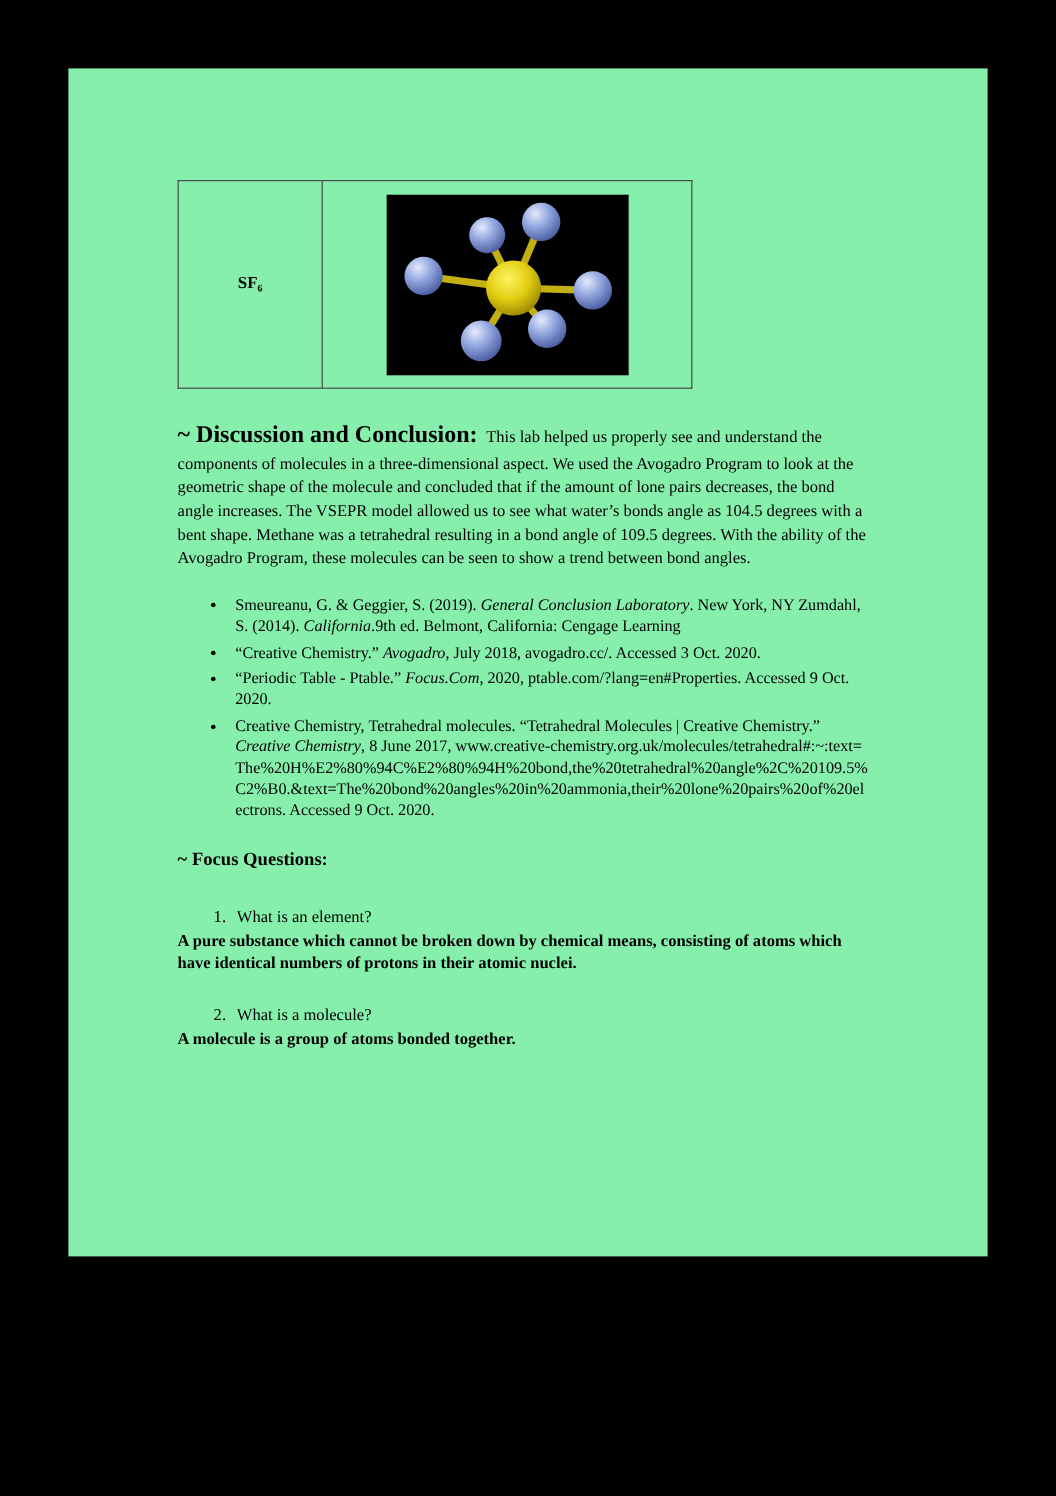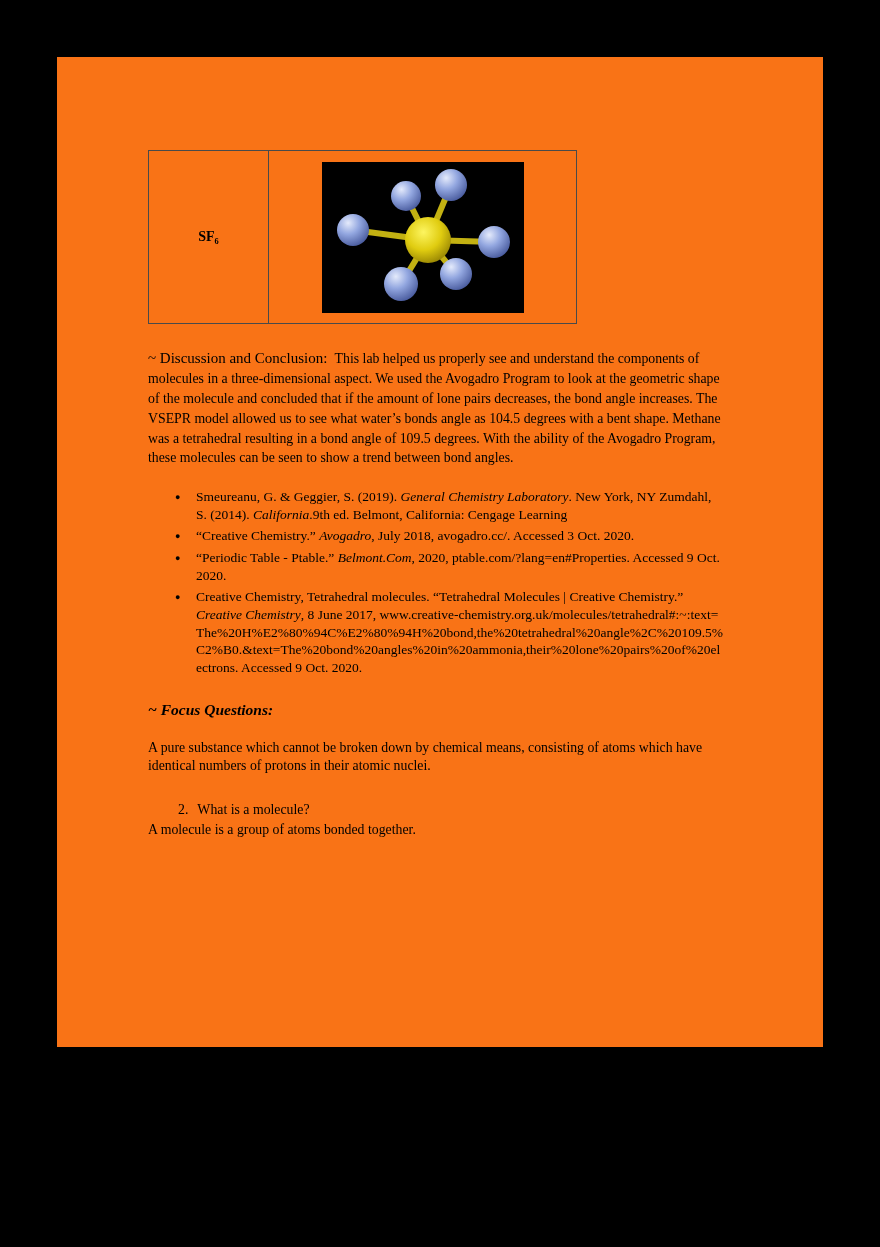--- a/index.html
+++ b/index.html
@@ -6,21 +6,21 @@
   html, body { background: #000; }
   body {
     width: 880px;
     height: 1247px;
     font-family: "Liberation Serif", serif;
     color: #000;
   }
   .page {
     width: 766px;
     height: 990px;
-    background: #f97316;
+    background: #86efac;
     margin: 57px auto 0;
     padding: 93px 98px 40px 91px;
     overflow: hidden;
   }
   
   .molecule-table {
     border-collapse: collapse;
     margin-bottom: 24px;
   }
   .molecule-table td { border: 1px solid #4a4a4a; }
@@ -37,22 +37,22 @@
     vertical-align: middle;
   }
   .image-cell svg { display: block; margin: 0 auto; }
   
   .para {
     font-size: 13.8px;
     line-height: 1.43;
     margin-bottom: 20px;
   }
   .h-inline {
-    font-weight: normal;
-    font-size: 15px;
+    font-weight: bold;
+    font-size: 20px;
     margin-right: 4px;
   }
   .section-heading {
     font-size: 15.5px;
     font-weight: bold;
     margin: 24px 0 16px;
   }
   
   .ref-list {
     list-style: none;
@@ -67,29 +67,29 @@
   .bullet {
     flex: none;
     width: 21px;
     font-size: 9px;
     padding-top: 4px;
   }
   .ref-text { flex: 1; }
   .it { font-style: italic; }
   .brk { word-break: break-all; }
   
-  .focus-heading { margin-bottom: 20px; font-style: italic; }
+  .focus-heading { margin-bottom: 30px; }
   .question {
     margin-left: 30px;
     font-size: 13.8px;
     margin-bottom: 3px;
   }
   .q-num { margin-right: 9px; }
   .answer {
-    font-weight: normal;
+    font-weight: bold;
     font-size: 13.8px;
     line-height: 1.35;
   }
   .answer + .question { margin-top: 26px; }
 </style>
 </head>
 <body>
 
 <div class="page">
 
@@ -137,38 +137,41 @@
 
   <p class="para">
     <span class="h-inline">~ Discussion and Conclusion:</span>
     <span>This lab helped us properly see and understand the components of molecules in a three-dimensional aspect. We used the Avogadro Program to look at the geometric shape of the molecule and concluded that if the amount of lone pairs decreases, the bond angle increases. The VSEPR model allowed us to see what water’s bonds angle as 104.5 degrees with a bent shape. Methane was a tetrahedral resulting in a bond angle of 109.5 degrees. With the ability of the Avogadro Program, these molecules can be seen to show a trend between bond angles.</span>
   </p>
 
 
   <ul class="ref-list">
     <li>
       <span class="bullet">●</span>
-      <div class="ref-text"><span>Smeureanu, G. &amp; Geggier, S. (2019). </span><span class="it">General Chemistry Laboratory</span><span>. New York, NY Zumdahl, S. (2014). </span><span class="it">California</span><span>.9th ed. Belmont, California: Cengage Learning</span></div>
+      <div class="ref-text"><span>Smeureanu, G. &amp; Geggier, S. (2019). </span><span class="it">General Conclusion Laboratory</span><span>. New York, NY Zumdahl, S. (2014). </span><span class="it">California</span><span>.9th ed. Belmont, California: Cengage Learning</span></div>
     </li>
     <li>
       <span class="bullet">●</span>
       <div class="ref-text"><span>“Creative Chemistry.” </span><span class="it">Avogadro</span><span>, July 2018, avogadro.cc/. Accessed 3 Oct. 2020.</span></div>
     </li>
     <li>
       <span class="bullet">●</span>
-      <div class="ref-text"><span>“Periodic Table - Ptable.” </span><span class="it">Belmont.Com</span><span>, 2020, ptable.com/?lang=en#Properties. Accessed 9 Oct. 2020.</span></div>
+      <div class="ref-text"><span>“Periodic Table - Ptable.” </span><span class="it">Focus.Com</span><span>, 2020, ptable.com/?lang=en#Properties. Accessed 9 Oct. 2020.</span></div>
     </li>
     <li>
       <span class="bullet">●</span>
       <div class="ref-text"><span>Creative Chemistry, Tetrahedral molecules. “Tetrahedral Molecules | Creative Chemistry.” </span><span class="it">Creative Chemistry</span><span>, 8 June 2017, </span><span class="brk">www.creative-chemistry.org.uk/molecules/tetrahedral#:~:text=The%20H%E2%80%94C%E2%80%94H%20bond,the%20tetrahedral%20angle%2C%20109.5%C2%B0.&amp;text=The%20bond%20angles%20in%20ammonia,their%20lone%20pairs%20of%20electrons.</span><span> Accessed 9 Oct. 2020.</span></div>
     </li>
   </ul>
 
   <h2 class="section-heading focus-heading">~ Focus Questions:</h2>
 
+  <div class="question">
+    <span class="q-num">1.</span><span>What is an element?</span>
+  </div>
   <p class="answer">A pure substance which cannot be broken down by chemical means, consisting of atoms which have identical numbers of protons in their atomic nuclei.</p>
 
   <div class="question">
     <span class="q-num">2.</span><span>What is a molecule?</span>
   </div>
   <p class="answer">A molecule is a group of atoms bonded together.</p>
 
 </div>
 
 </body></html>

